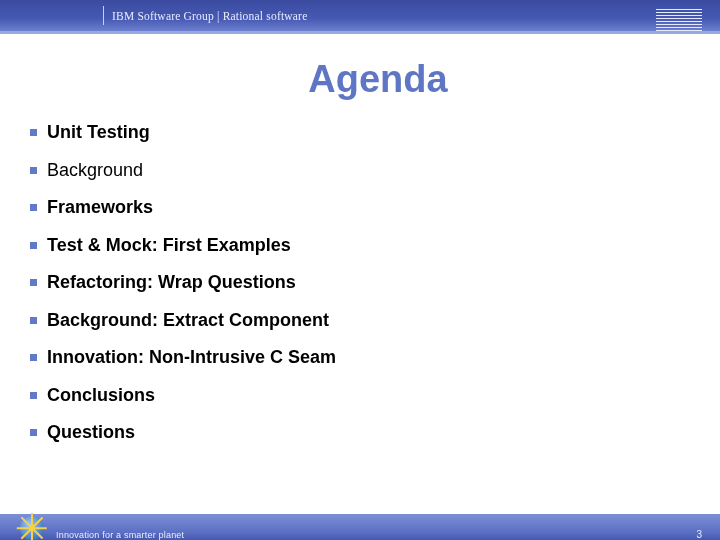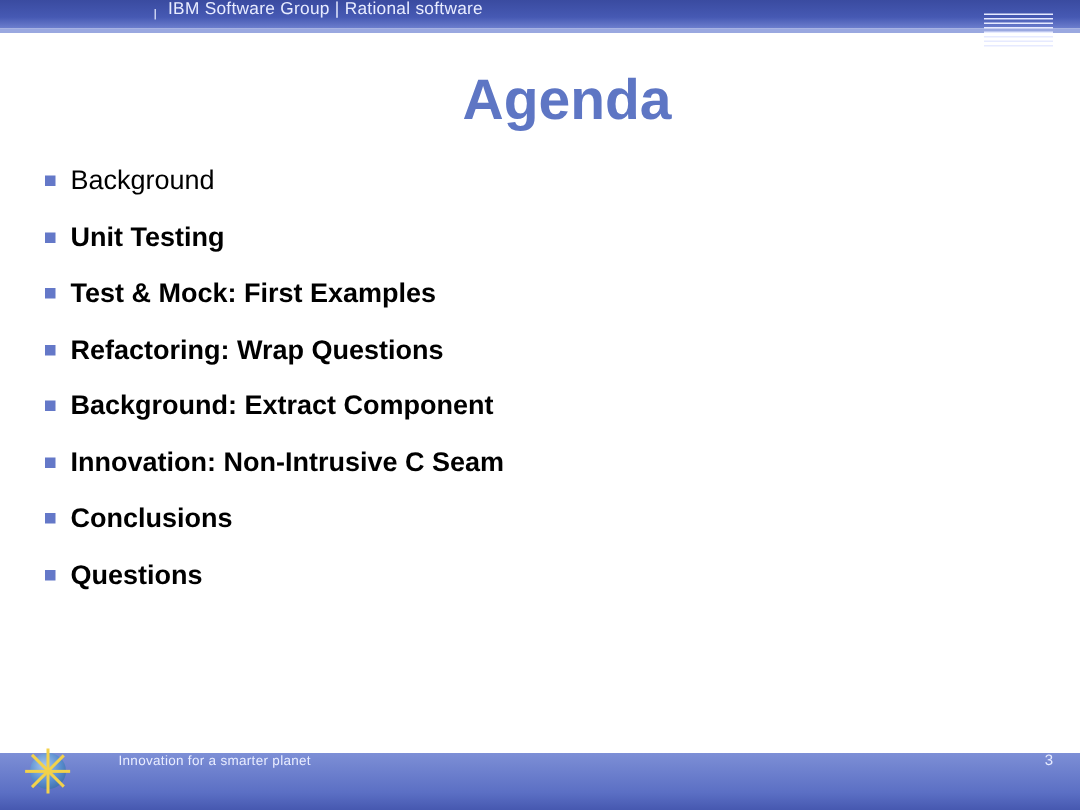--- a/index.html
+++ b/index.html
@@ -7,27 +7,28 @@
     padding: 0;
     width: 720px;
     height: 540px;
     font-family: Arial, Helvetica, sans-serif;
     background: #ffffff;
     overflow: hidden;
     position: relative;
   }
   .header {
     width: 100%;
-    height: 22px;
+    height: 34px;
     background: linear-gradient(#3a4ba0, #4659b3 60%, #6d7fce);
     border-bottom: 3px solid #9aa8e0;
     position: relative;
     display: flex;
-    align-items: flex-start;
+    align-items: center;
     box-sizing: border-box;
+    font-family: Liberation Serif, serif;
   }
   .header-divider {
     position: absolute;
     top: 6px;
     bottom: 6px;
     left: 103px;
     width: 1px;
     background: #c8d0f0;
   }
   .header-text {
@@ -81,26 +82,25 @@
     line-height: 1.25;
   }
   .bold {
     font-weight: bold;
   }
   .footer {
     position: absolute;
     bottom: 0;
     left: 0;
     right: 0;
-    height: 38px;
+    height: 26px;
     background: linear-gradient(#7d8fd6, #5b6fc4 70%, #4658b0);
     display: flex;
-    align-items: flex-start;
+    align-items: flex-end;
     box-sizing: border-box;
-    gap: 23px;
   }
   .planet-icon {
     width: 24px;
     height: 24px;
     margin-left: 20px;
     border-radius: 50%;
     background: radial-gradient(circle at 40% 35%, #a8c8ef 0%, #5a8fd0 50%, #2c5a94 100%);
     position: relative;
     flex-shrink: 0;
   }
@@ -156,25 +156,29 @@
       <div class="bar"></div>
       <div class="bar"></div>
   </div>
 </div>
 
 <div class="slide-title">Agenda</div>
 
 <div class="agenda-list">
   <div class="agenda-item">
     <div class="bullet"></div>
+    <div class="item-text bold">Unit Testing</div>
+  </div>
+  <div class="agenda-item">
+    <div class="bullet"></div>
     <div class="item-text">Background</div>
   </div>
   <div class="agenda-item">
     <div class="bullet"></div>
-    <div class="item-text bold">Unit Testing</div>
+    <div class="item-text bold">Frameworks</div>
   </div>
   <div class="agenda-item">
     <div class="bullet"></div>
     <div class="item-text bold">Test &amp; Mock: First Examples</div>
   </div>
   <div class="agenda-item">
     <div class="bullet"></div>
     <div class="item-text bold">Refactoring: Wrap Questions</div>
   </div>
   <div class="agenda-item">

